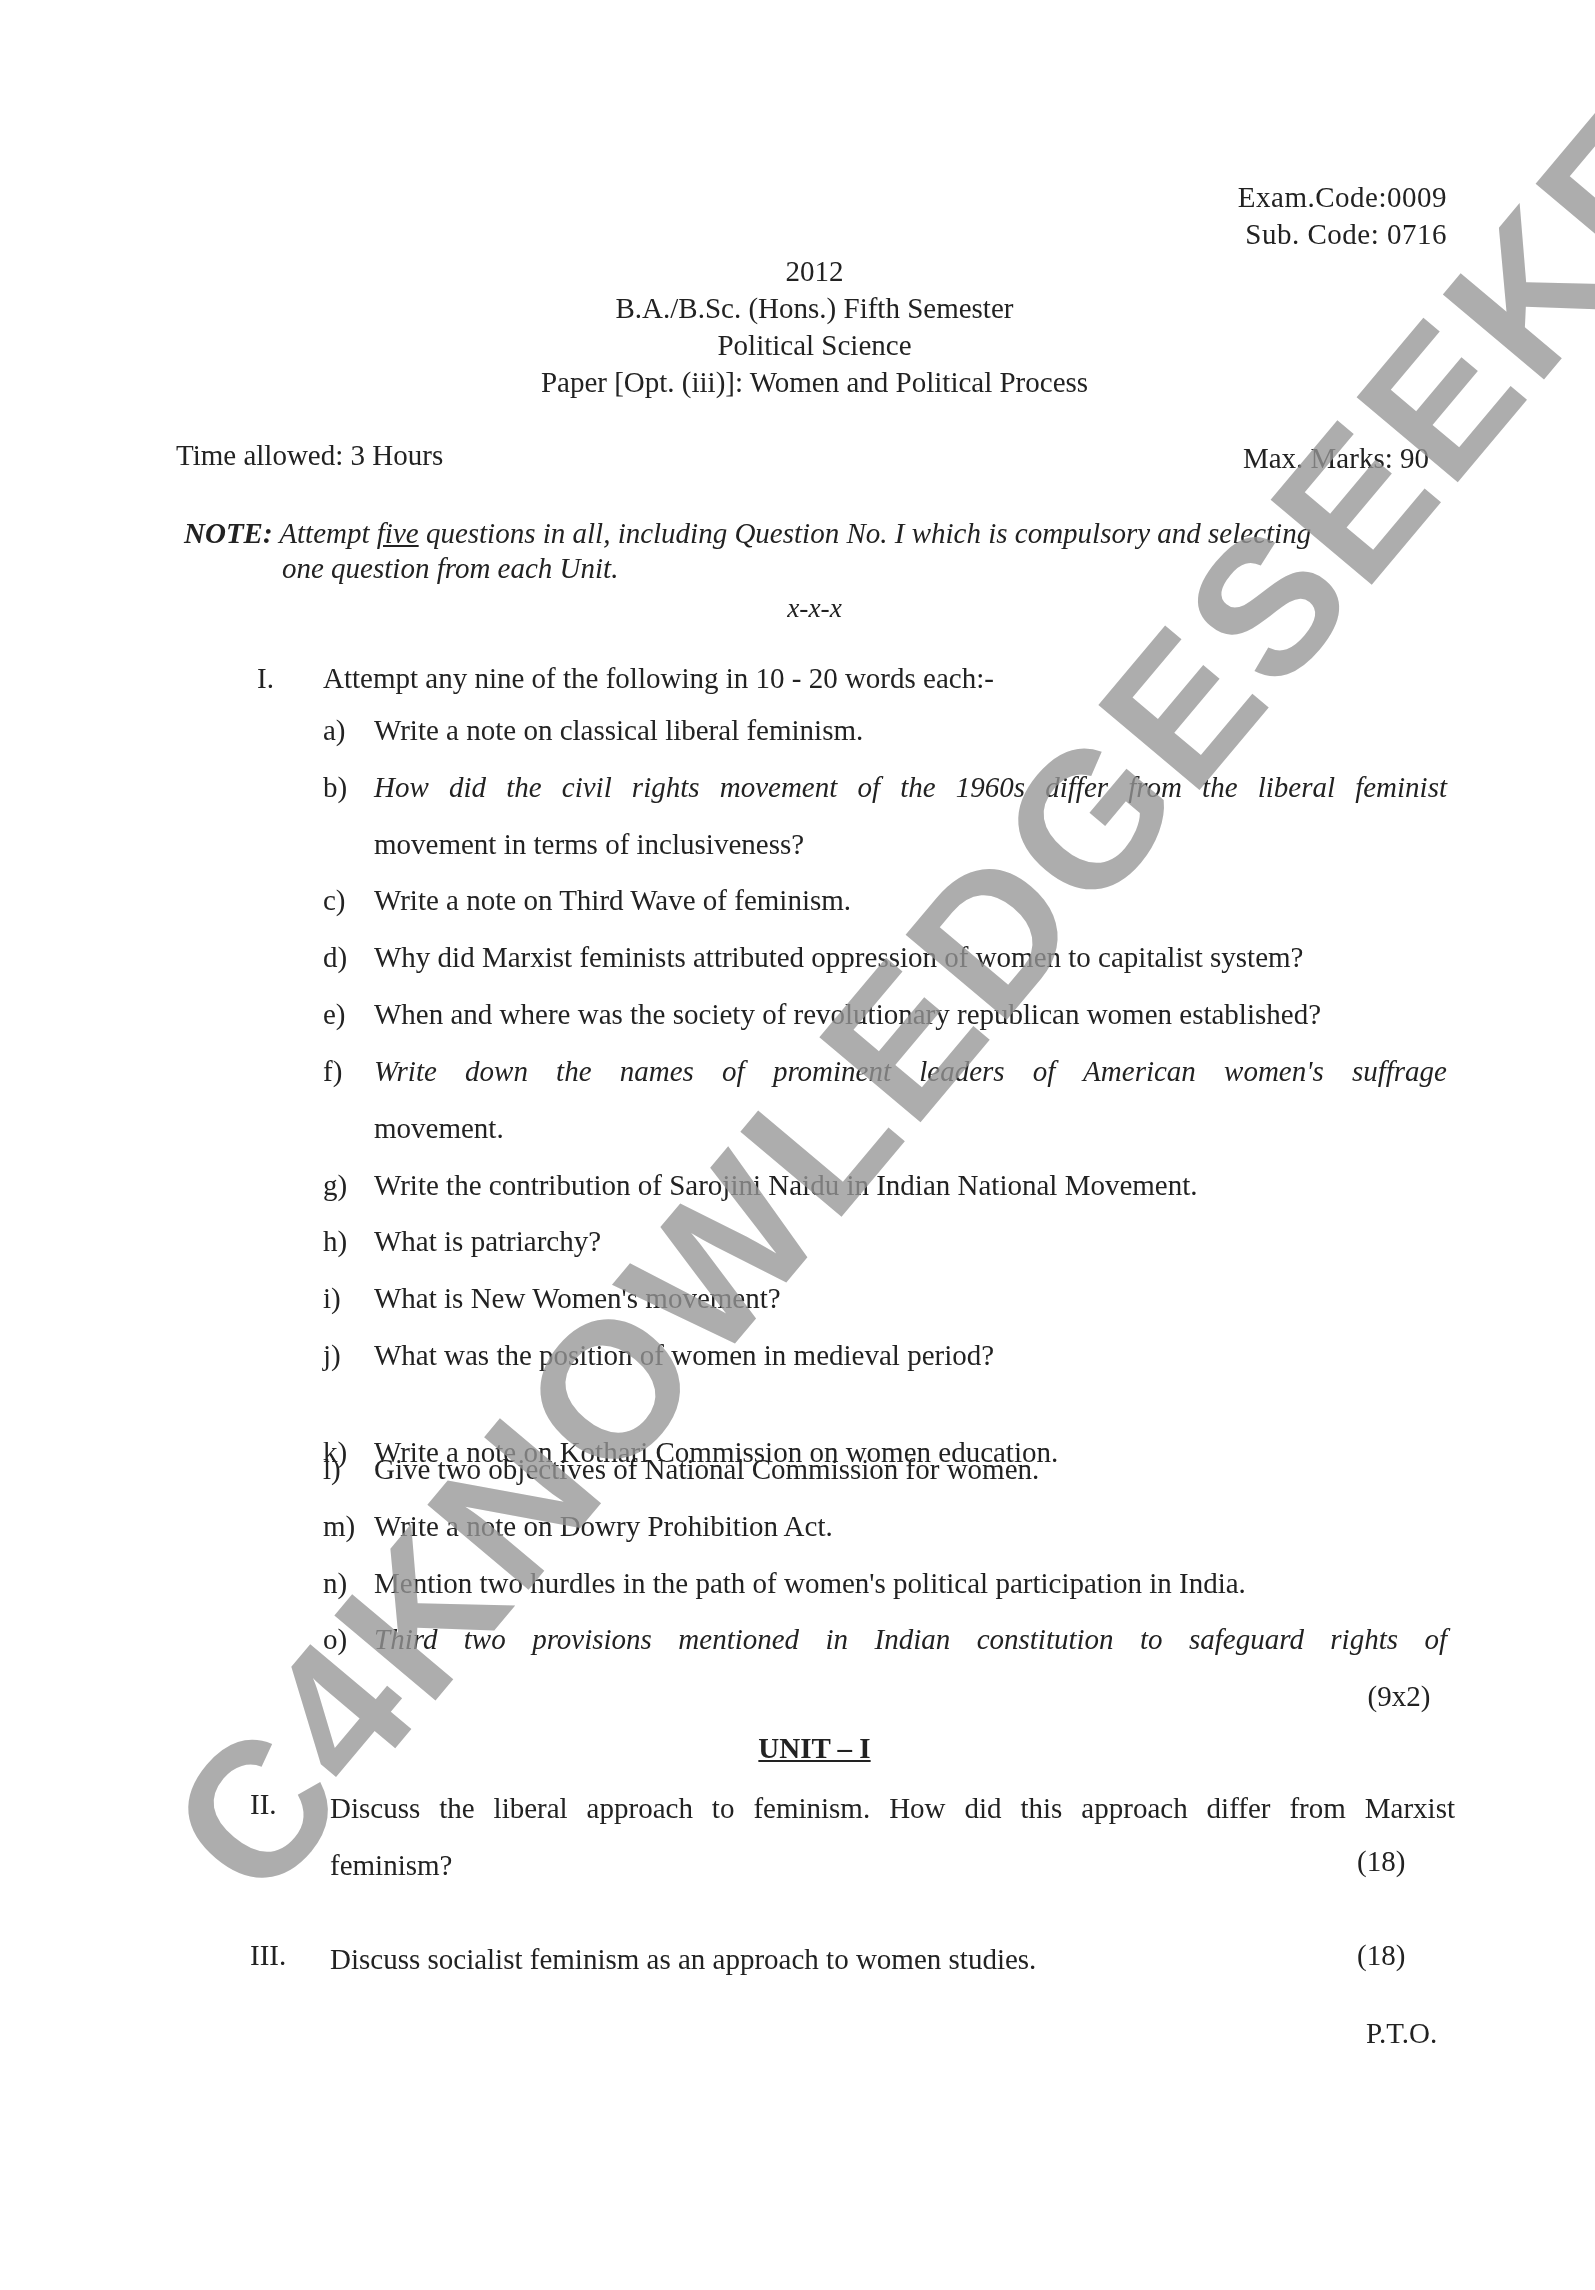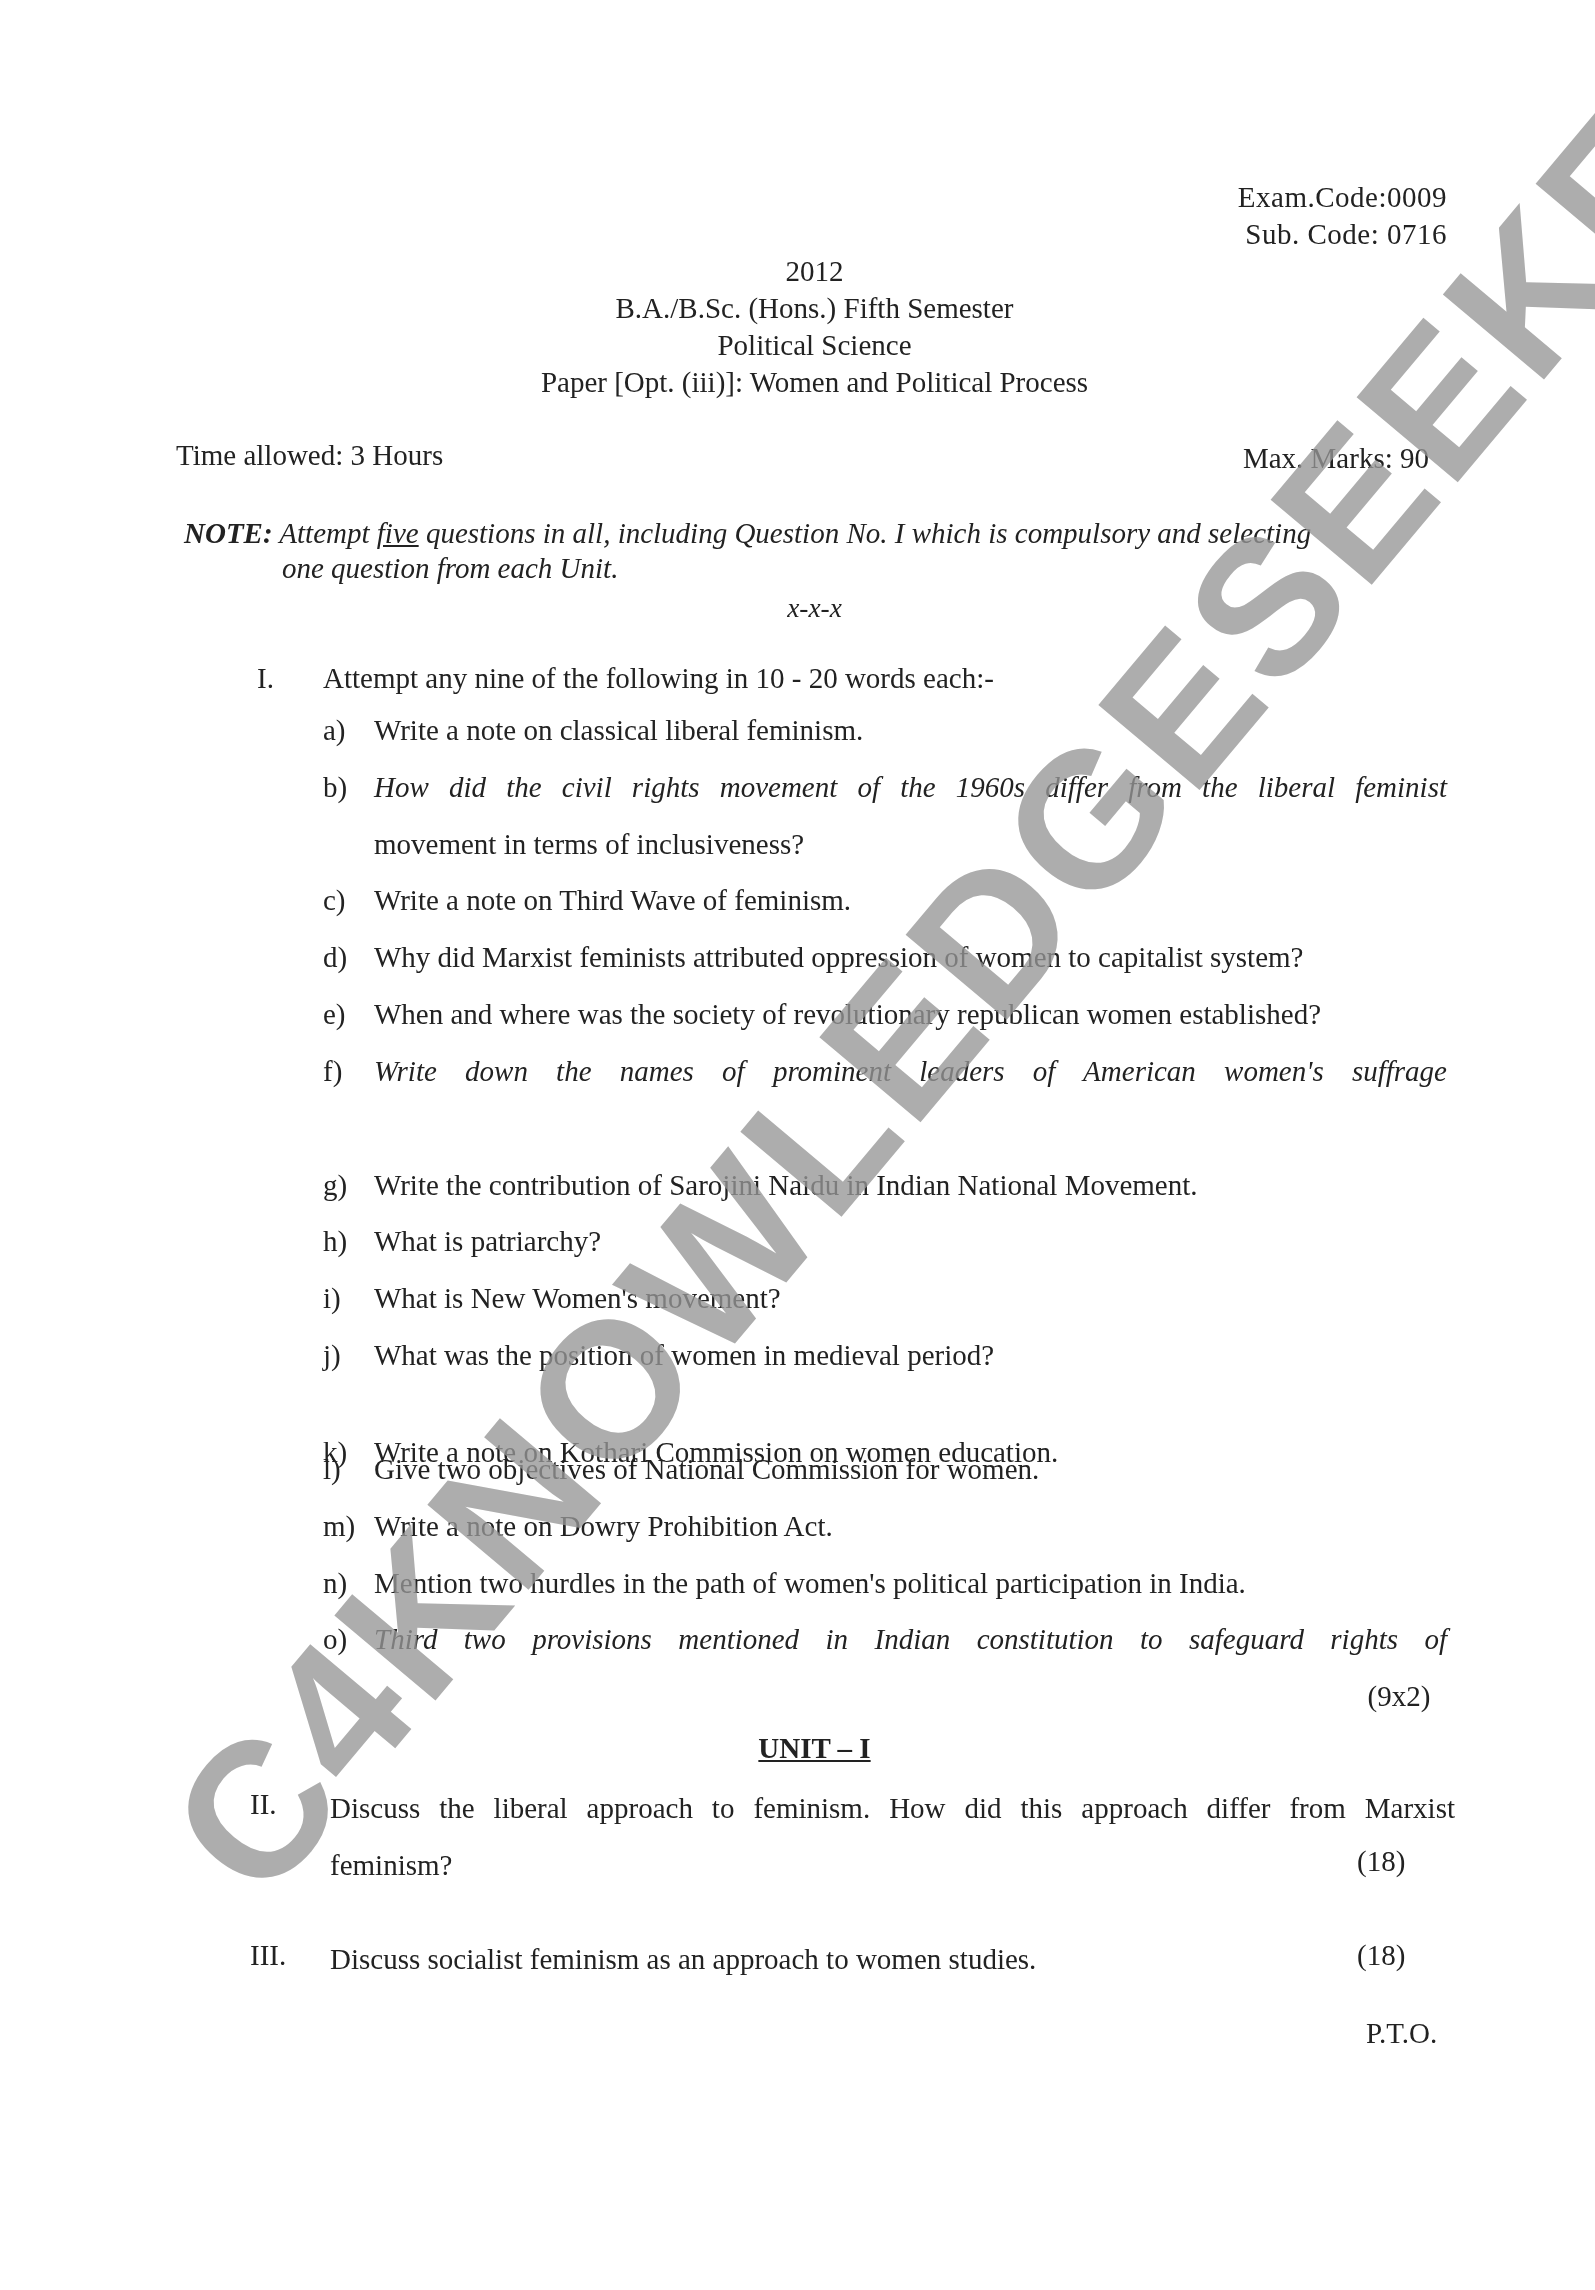--- a/index.html
+++ b/index.html
@@ -64,21 +64,21 @@
 <div class="abs sep">x-x-x</div>
 
 <div class="abs q1num">I.</div>
 <div class="abs q1stem">Attempt any nine of the following in 10 - 20 words each:-</div>
 
 <div class="abs sub" style="top:702px"><span class="letter">a)</span><span class="txt">Write a note on classical liberal feminism.</span></div>
 <div class="abs sub just" style="top:759px"><span class="letter">b)</span><span class="txt">How did the civil rights movement of the 1960s differ from the liberal feminist</span><span class="cont">movement in terms of inclusiveness?</span></div>
 <div class="abs sub" style="top:872px"><span class="letter">c)</span><span class="txt">Write a note on Third Wave of feminism.</span></div>
 <div class="abs sub" style="top:929px"><span class="letter">d)</span><span class="txt">Why did Marxist feminists attributed oppression of women to capitalist system?</span></div>
 <div class="abs sub" style="top:986px"><span class="letter">e)</span><span class="txt">When and where was the society of revolutionary republican women established?</span></div>
-<div class="abs sub just" style="top:1043px"><span class="letter">f)</span><span class="txt">Write down the names of prominent leaders of American women's suffrage</span></div>
+<div class="abs sub just" style="top:1043px"><span class="letter">f)</span><span class="txt">Write down the names of prominent leaders of American women's suffrage</span><span class="cont">movement.</span></div>
 <div class="abs sub" style="top:1157px"><span class="letter">g)</span><span class="txt">Write the contribution of Sarojini Naidu in Indian National Movement.</span></div>
 <div class="abs sub" style="top:1213px"><span class="letter">h)</span><span class="txt">What is patriarchy?</span></div>
 <div class="abs sub" style="top:1270px"><span class="letter">i)</span><span class="txt">What is New Women's movement?</span></div>
 <div class="abs sub" style="top:1327px"><span class="letter">j)</span><span class="txt">What was the position of women in medieval period?</span></div>
 <div class="abs sub" style="top:1424px"><span class="letter">k)</span><span class="txt">Write a note on Kothari Commission on women education.</span></div>
 <div class="abs sub" style="top:1441px"><span class="letter">l)</span><span class="txt">Give two objectives of National Commission for women.</span></div>
 <div class="abs sub" style="top:1498px"><span class="letter">m)</span><span class="txt">Write a note on Dowry Prohibition Act.</span></div>
 <div class="abs sub" style="top:1555px"><span class="letter">n)</span><span class="txt">Mention two hurdles in the path of women's political participation in India.</span></div>
 <div class="abs sub just" style="top:1611px"><span class="letter">o)</span><span class="txt">Third two provisions mentioned in Indian constitution to safeguard rights of</span><span class="marks-r" style="top:57px;right:19.6px">(9x2)</span></div>
 

